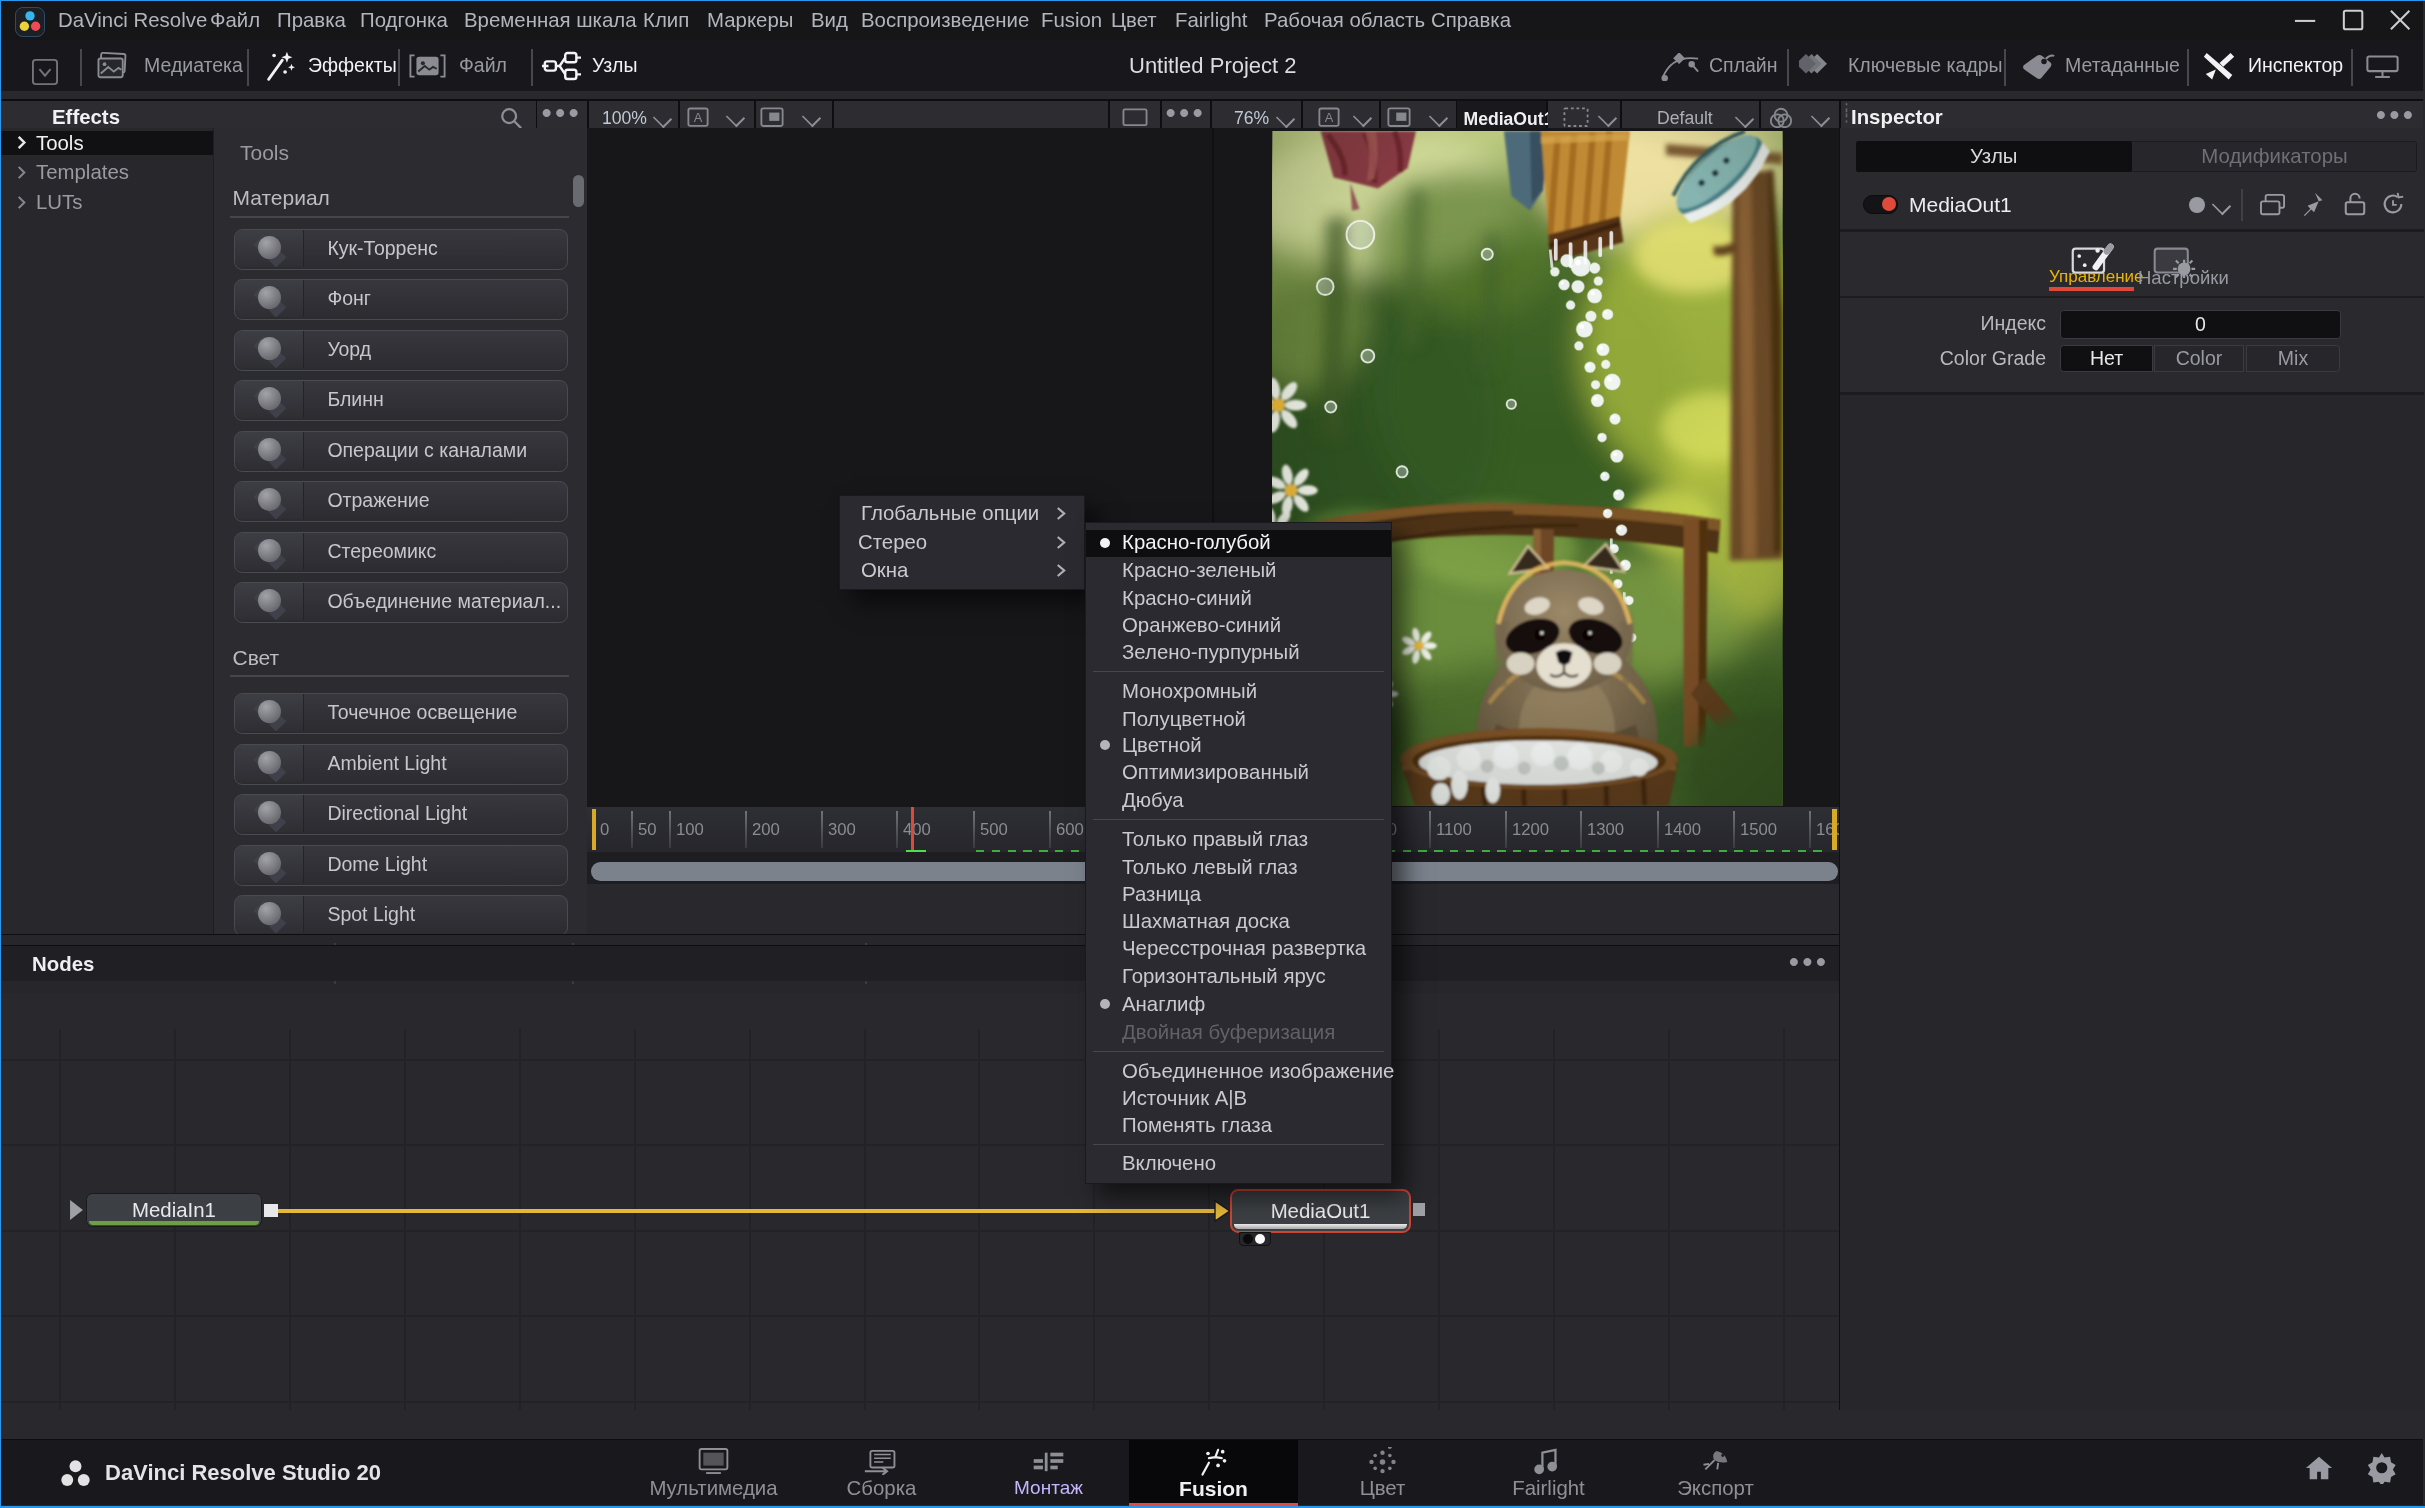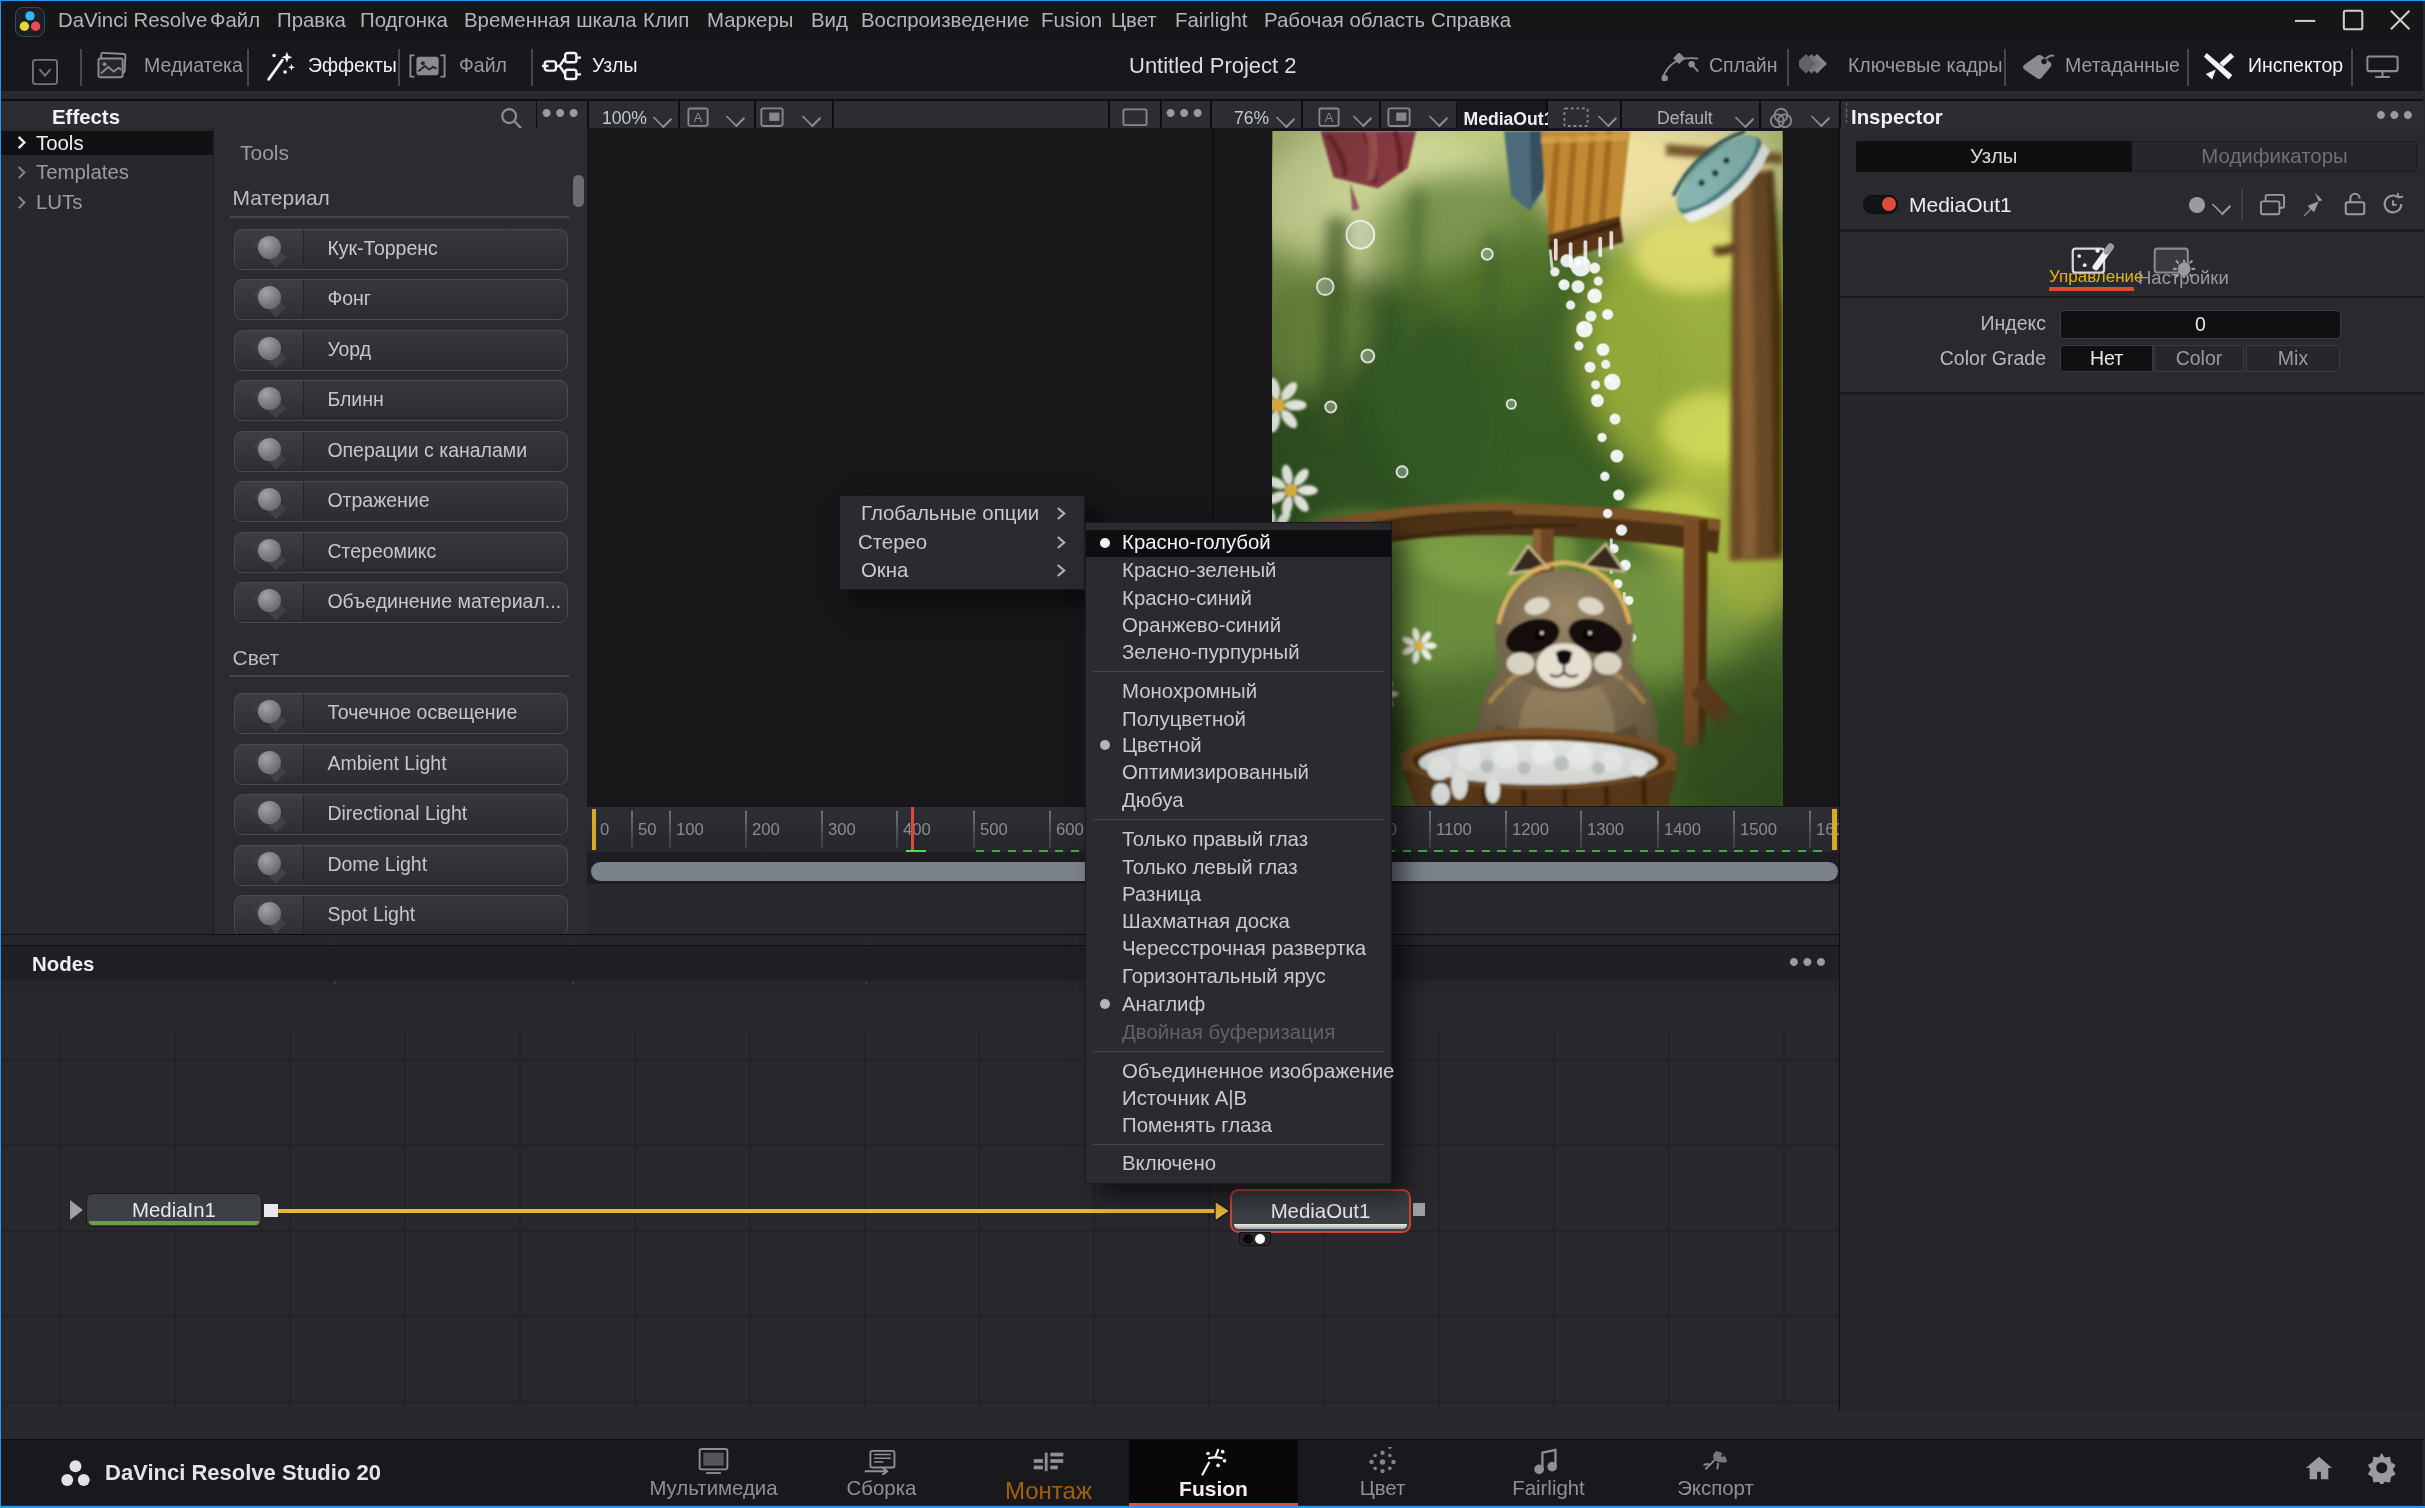--- a/index.html
+++ b/index.html
@@ -896,21 +896,21 @@
       </svg>
       <div class="txt" style="left:811px;top:37px;width:139px;text-align:center;font-size:20.4px;color:#8f8f96">Сборка</div>
       <svg class="abs" style="left:1029px;top:7.4px" width="37" height="28" viewBox="0 0 40 30" fill="#8f8f96">
         <rect x="4" y="13" width="10" height="4"></rect>
         <rect x="4" y="20" width="10" height="4"></rect>
         <rect x="16" y="6" width="3" height="20"></rect>
         <rect x="22" y="13" width="14" height="4"></rect>
         <rect x="22" y="6" width="14" height="4"></rect>
         <rect x="22" y="20" width="8" height="4"></rect>
       </svg>
-      <div class="txt" style="left:978px;top:37px;width:139px;text-align:center;font-size:24px;color:#a16207">Монтаж</div>
+      <div class="txt" style="left:978px;top:37px;width:139px;text-align:center;font-size:19px;color:#c4b5fd">Монтаж</div>
       <div class="abs" style="left:1128px;top:0;width:169px;height:66px;background:#08080a;border-bottom:3.7px solid #e8493c"></div>
       <svg class="abs" style="left:1196px;top:5.6px" width="33" height="31.5" viewBox="0 0 36 34">
         <g stroke="#f0f0f2" stroke-width="2.4" fill="none" stroke-linecap="round">
           <path d="M13 18 L6 31"></path>
           <path d="M20 12 l3 -8 M20 12 l7 1 M20 12 l-7 1"></path>
         </g>
         <g fill="#f0f0f2">
           <circle cx="28" cy="6" r="2"></circle>
           <circle cx="30" cy="16" r="2"></circle>
           <circle cx="23" cy="21" r="2"></circle>

